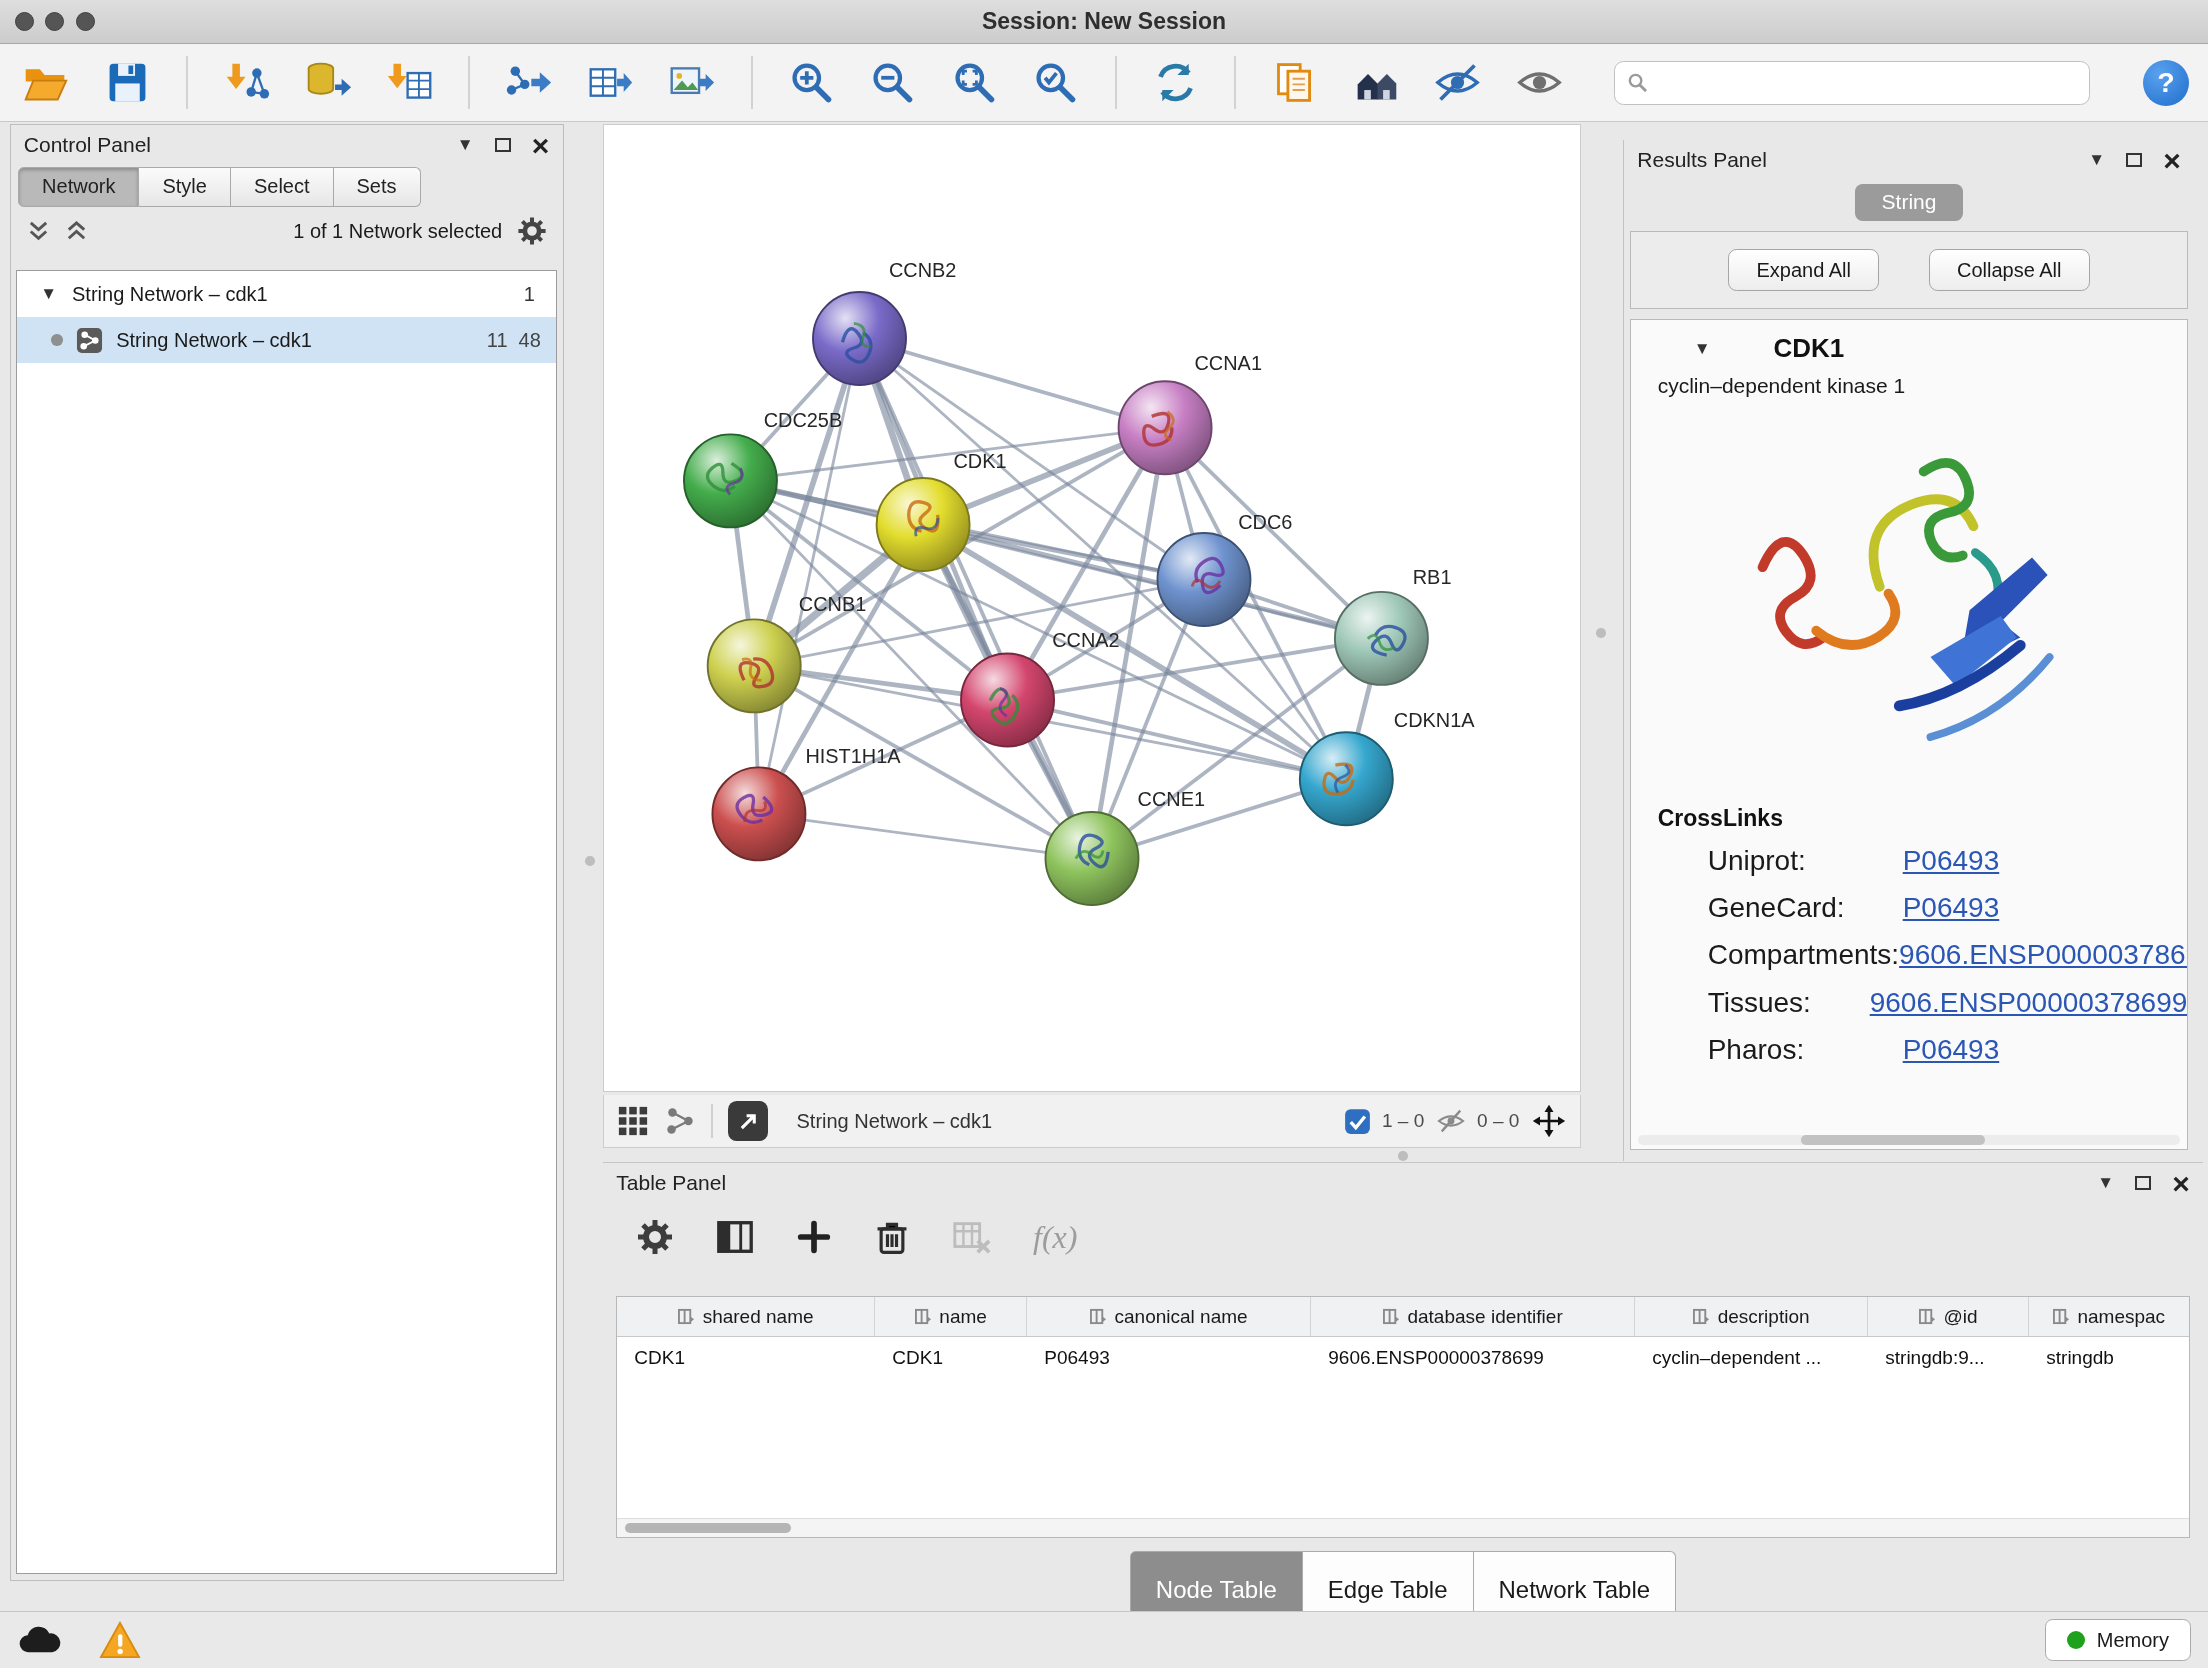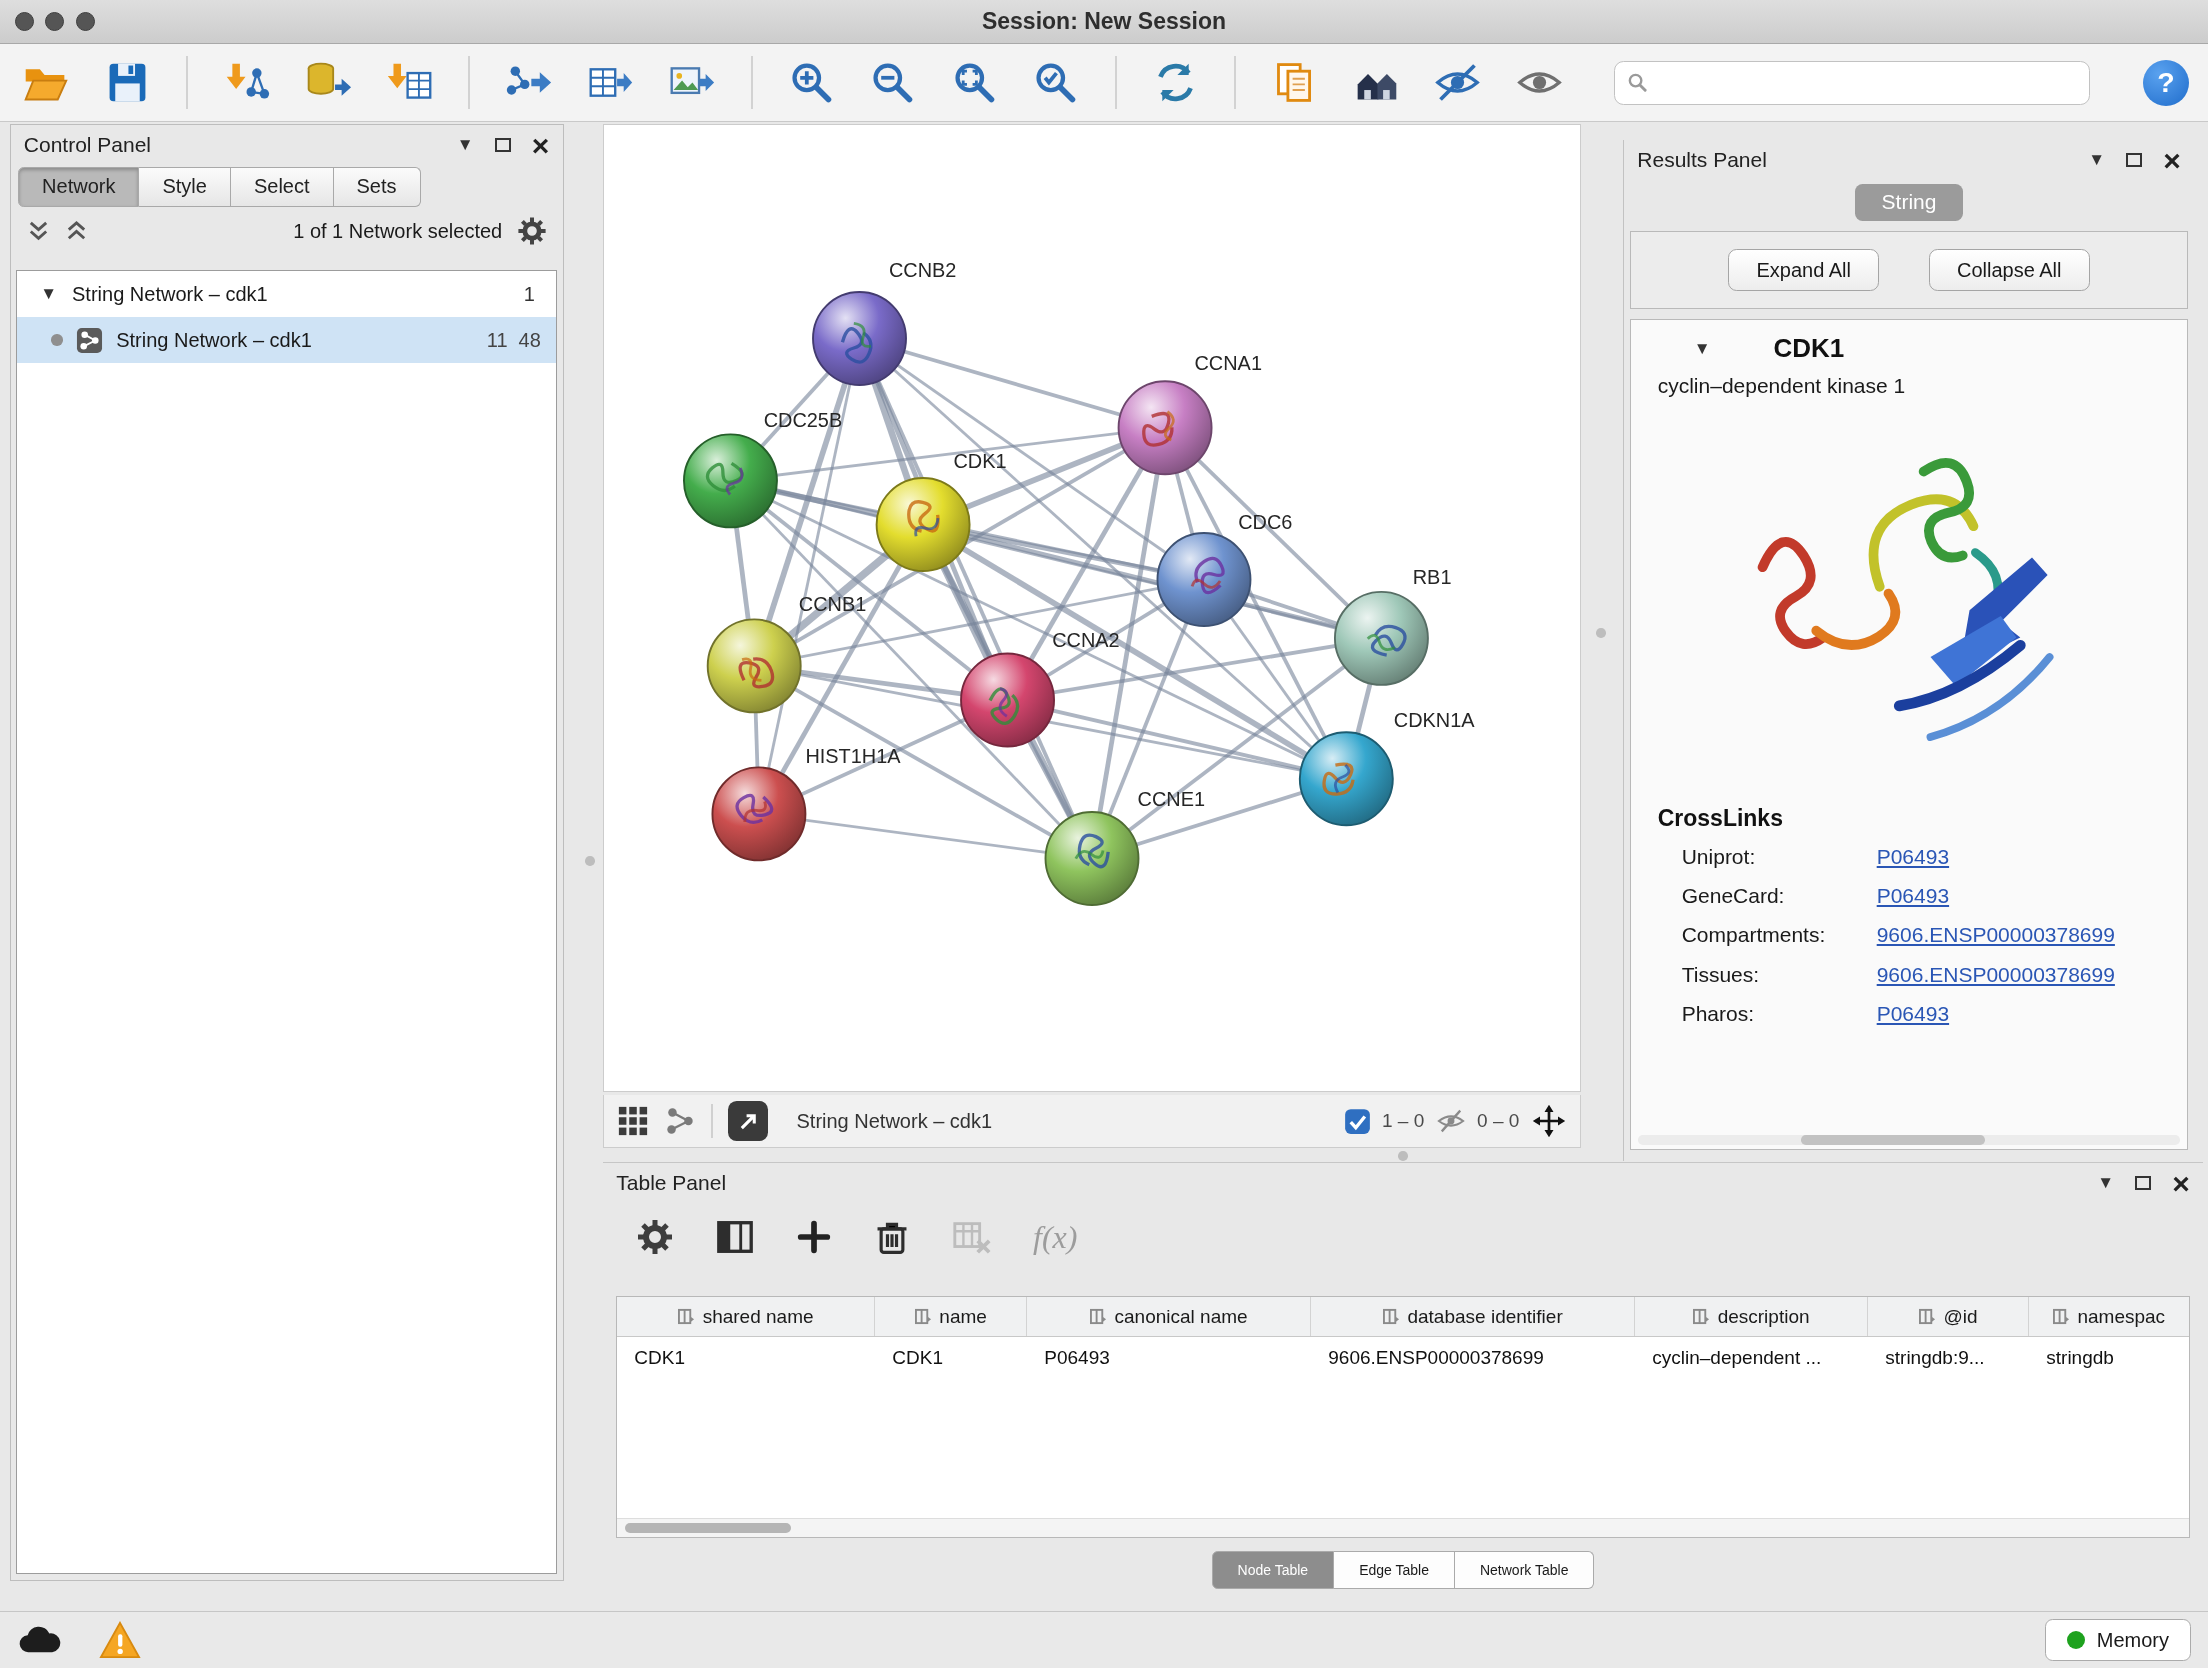--- a/index.html
+++ b/index.html
@@ -111,21 +111,21 @@
   }
   .rp-box2 {
     position:absolute; left:5.7px; right:5.7px; top:179px; bottom:11.4px;
     border:1px solid #b9b9b9; background:#fafafa; overflow:hidden;
   }
   .protein-head { display:flex; align-items:center; padding:13.3px 0 9.5px 63px; gap:63px; }
   .protein-name { font-size:26px; font-weight:700; color:#111; }
   .protein-desc { padding-left:27px; font-size:21px; color:#1a1a1a; }
   .protein-img { display:block; margin:13.3px auto 5.7px; }
   .xl-head { padding:17px 0 5.7px 27px; font-size:23px; font-weight:700; color:#111; }
-  .xl-row { display:flex; padding:7.6px 0 7.6px 51px; font-size:21px; }
+  .xl-row { display:flex; padding:7.6px 0 7.6px 51px; font-size:28px;margin-left:26px; }
   .xl-row .lbl { width:195px; color:#1a1a1a; }
   .xl-row .val { color:#2a56b5; text-decoration:underline; }
   .rp-scroll { position:absolute; left:7.6px; right:7.6px; bottom:3.8px; height:9.5px; background:#ececec; border-radius:4.8px; }
   .rp-scroll .thumb { position:absolute; left:30%; width:34%; height:9.5px; background:#c2c2c2; border-radius:4.8px; }
   
   .table-panel {
     position:absolute; left:603px; top:1162px; width:1600px; height:439px;
     background:#e8e8e8; border-top:1px solid #c6c6c6;
   }
   .tp-toolbar { display:flex; align-items:center; gap:40px; padding:5.7px 0 0 32px; height:63px; }
@@ -143,21 +143,21 @@
   .tp-dcell { display:flex; align-items:center; padding-left:17px; font-size:19px; color:#111; }
   .c0 { width:258px; } .c1 { width:152px; } .c2 { width:284px; } .c3 { width:324px; }
   .c4 { width:233px; } .c5 { width:161px; } .c6 { flex:1; border-right:none; }
   .tp-scroll {
     position:absolute; left:0; right:0; bottom:0; height:19px;
     background:#f4f4f4; border-top:1px solid #ddd;
   }
   .tp-scroll .thumb { position:absolute; left:7.6px; top:3.8px; width:166px; height:10.5px; background:#b5b5b5; border-radius:5.7px; }
   .tp-tabs { position:absolute; left:0; right:0; top:388px; display:flex; justify-content:center; }
   .tp-tab {
-    padding:10px 25px; font-size:14px; border:1px solid #aaaaaa; border-left-width:0;
+    padding:24px 25px; font-size:24px; border:1px solid #aaaaaa; border-left-width:0;
     background:#fdfdfd; color:#1a1a1a;
   }
   .tp-tab:first-child { border-left-width:1px; border-radius:5.7px 0 0 5.7px; }
   .tp-tab:last-child { border-radius:0 5.7px 5.7px 0; }
   .tp-tab.active { background:#8d8d8d; color:#fff; }
   
   .statusbar {
     position:absolute; left:0; bottom:0; width:2208px; height:57px;
     background:#e9e9e9; border-top:1.9px solid #c6c6c6;
     display:flex; align-items:center; padding:0 17px; gap:38px;

